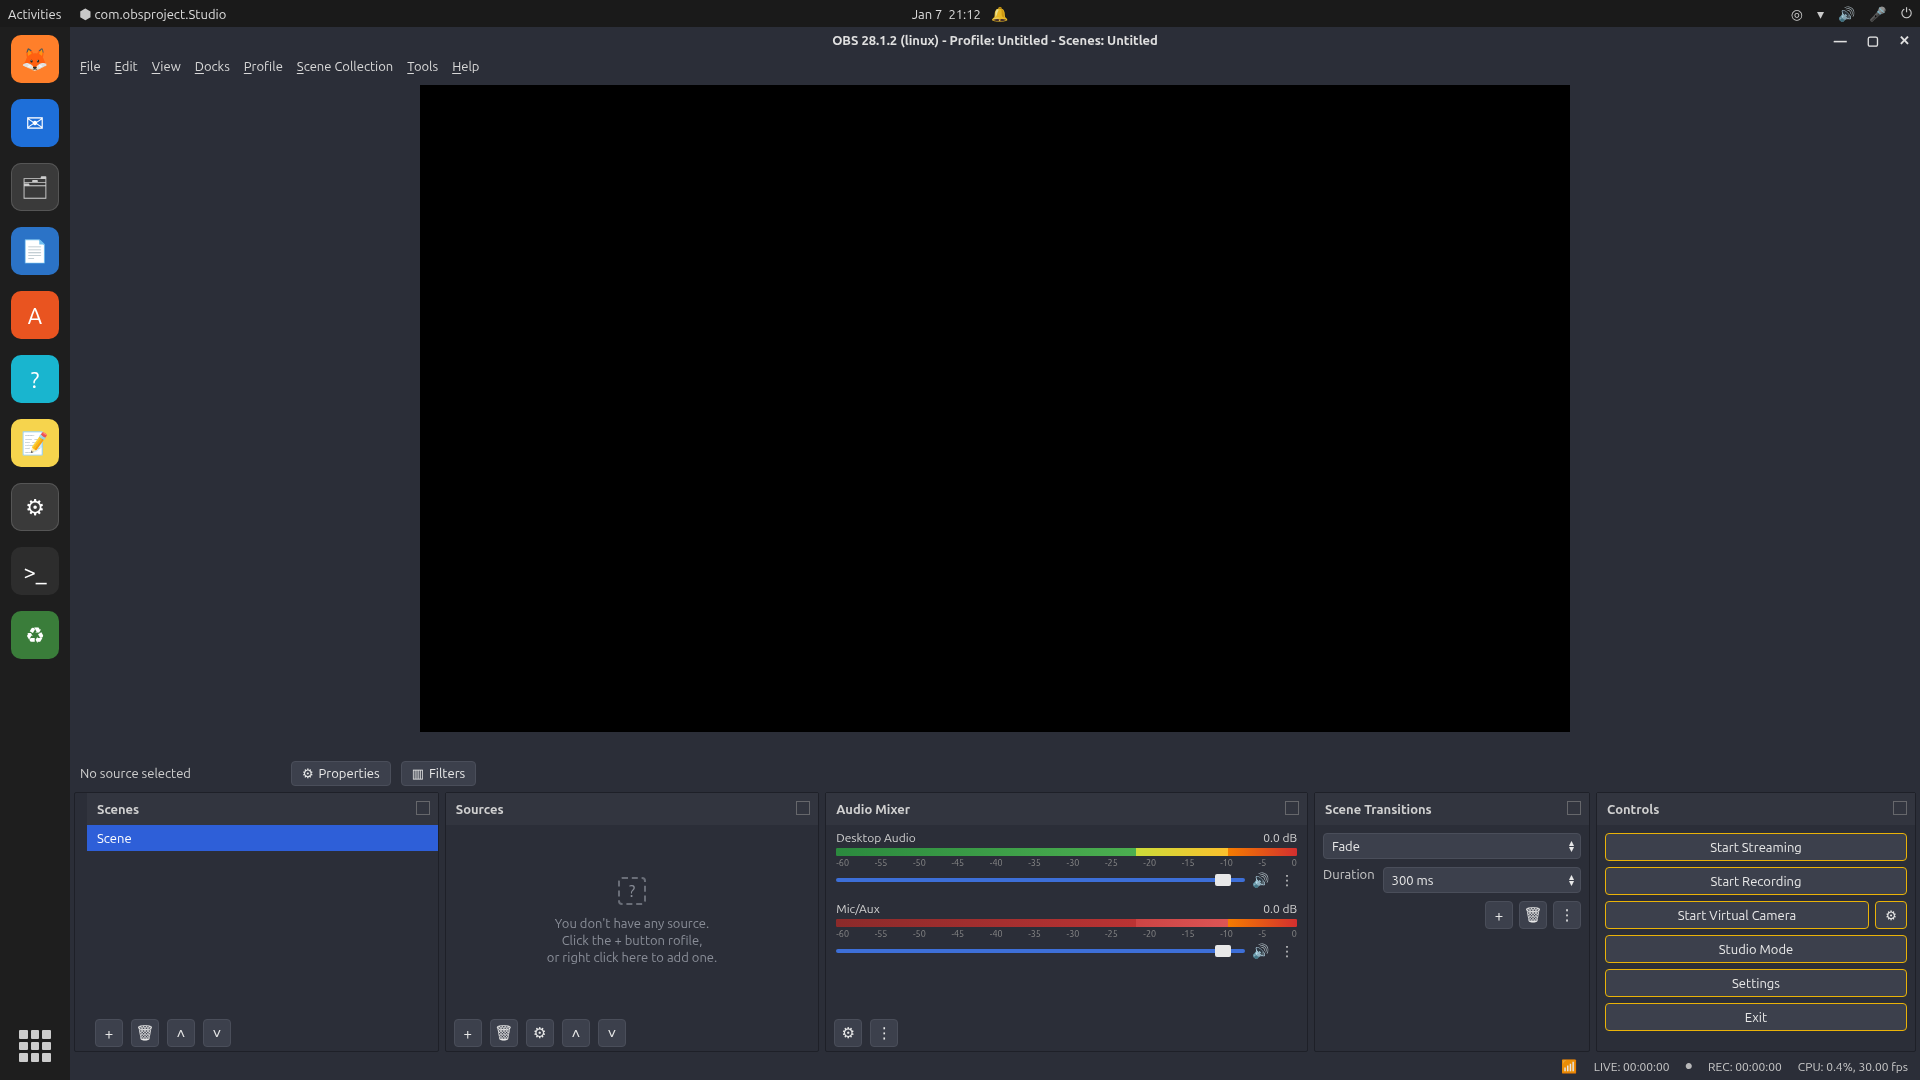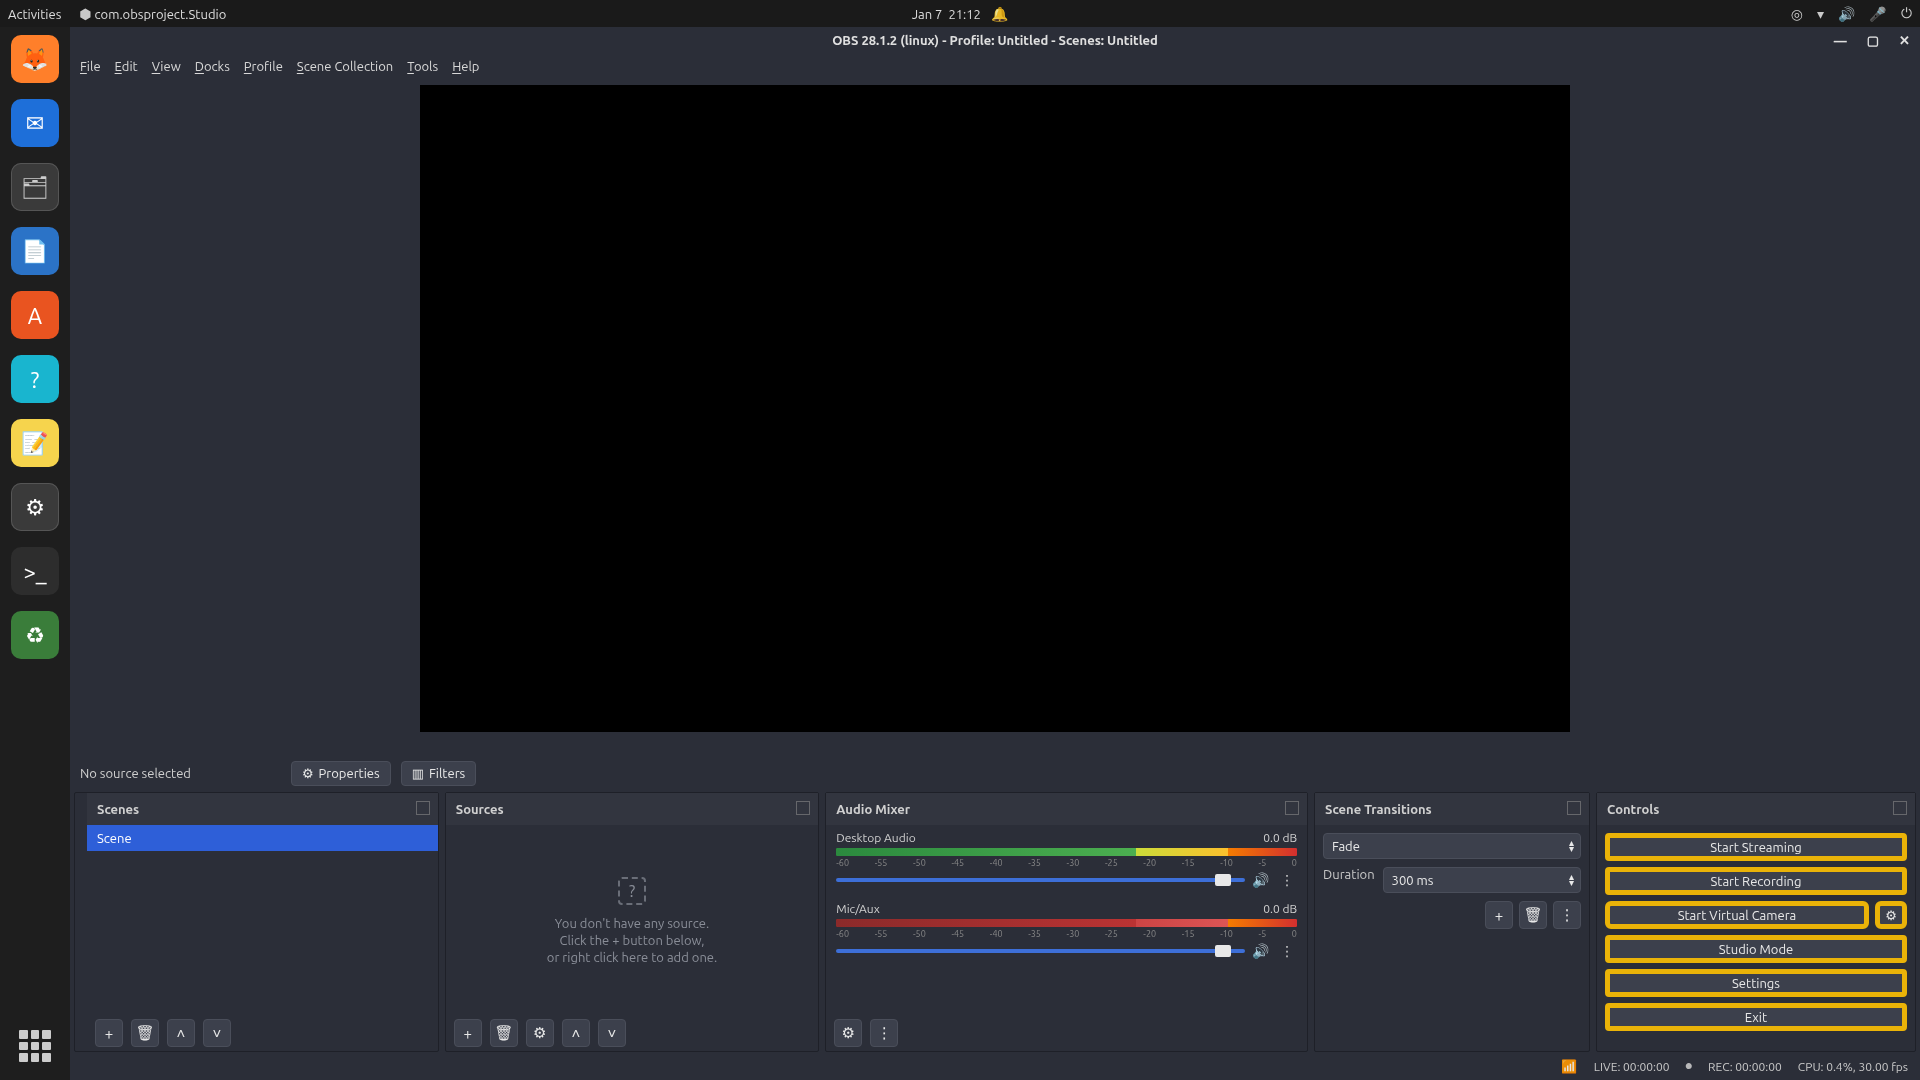--- a/index.html
+++ b/index.html
@@ -73,23 +73,23 @@
 .transitions { width: 280px; }
 .transitions .body { padding: 8px; gap: 8px; }
 .transitions select, .transitions .combo { width: 100%; background: #3c404c; border: 1px solid #4a4e5a; color: #e8e8e8; padding: 4px 8px; border-radius: 4px; font-size: 13px; height: 26px; display: flex; align-items: center; position: relative; }
 .transitions .combo .arr { position: absolute; right: 6px; font-size: 10px; display: flex; flex-direction: column; line-height: 6px; }
 .transitions .durrow { display: flex; align-items: flex-start; gap: 8px; font-size: 13px; }
 .transitions .durrow .dur-label { color: #c8c8c8; }
 .transitions .btnrow { display: flex; gap: 6px; margin-left: auto; }
 
 .controls { flex: 1; min-width: 320px; }
 .controls .body { padding: 8px; gap: 6px; }
-.controls .cbtn { background: #3c404c; border: 5px solid #eab308; border-radius: 4px; height: 28px; display: flex; align-items: center; justify-content: center; color: #e8e8e8; cursor: pointer; font-size: 13px; }
+.controls .cbtn { background: #3c404c; border: 1px solid #eab308; border-radius: 4px; height: 28px; display: flex; align-items: center; justify-content: center; color: #e8e8e8; cursor: pointer; font-size: 13px; }
 .controls .camrow { display: flex; gap: 6px; }
-.controls .camrow .cbtn { flex: 1; border-radius: 6px; }
+.controls .camrow .cbtn { flex: 1; }
 .controls .camrow .gear { width: 32px; flex: 0 0 32px; }
 
 
 .status { height: 28px; display: flex; align-items: center; justify-content: flex-end; gap: 16px; padding: 0 12px; font-size: 12px; color: #c8c8c8; background: #2b2e38; }
 .status .sico { font-size: 13px; opacity: .9; }
 </style>
 </head>
 <body>
 
 <div class="topbar">
@@ -193,21 +193,21 @@
 
     <div class="panel sources">
       <div class="hdr">
           <span>Sources</span>
           <span class="pop"></span>
         </div>
       <div class="body">
         <div class="empty">
           <div class="qicon">?</div>
           <div>You don't have any source.</div>
-          <div>Click the + button below,</div>
+          <div>Click the + button rofile,</div>
           <div>or right click here to add one.</div>
         </div>
       </div>
       <div class="footer">
         <div class="iconbtn">+</div>
         <div class="iconbtn">🗑</div>
         <div class="iconbtn">⚙</div>
         <div class="iconbtn">˄</div>
         <div class="iconbtn">˅</div>
       </div>

